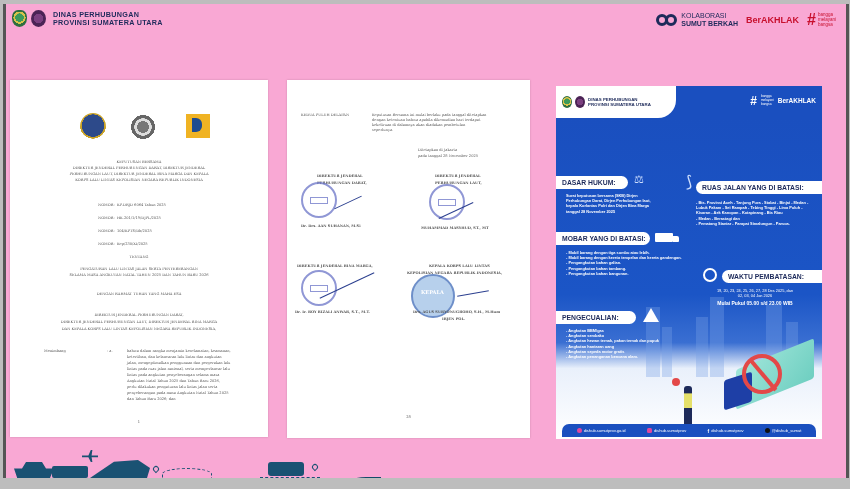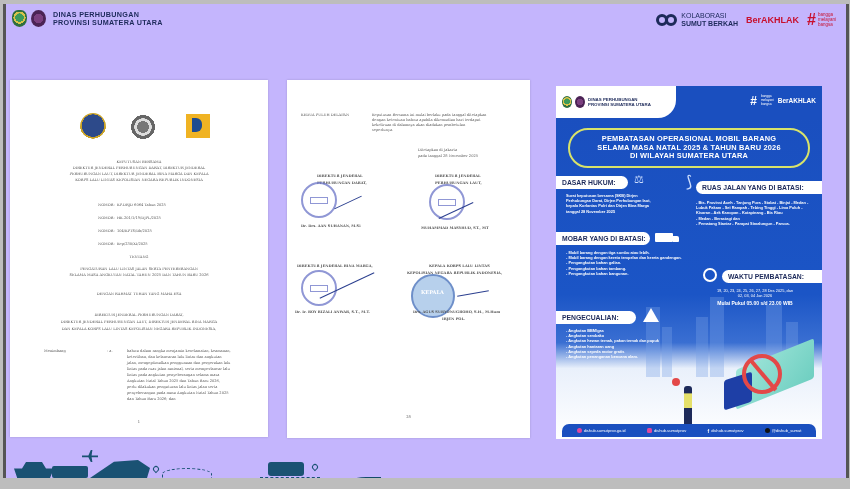--- a/index.html
+++ b/index.html
@@ -1,18 +1,18 @@
 <!DOCTYPE html>
 <html><head>
 <meta charset="utf-8">
 <style>
   * { box-sizing: border-box; margin: 0; padding: 0; }
   html, body { width: 850px; height: 489px; overflow: hidden; background: #b9b9b9; font-family: "Liberation Sans", sans-serif; }
   .frame { position: absolute; left: 0; top: 0; width: 850px; height: 489px; background: #bdbdbd; }
-  .slide { position: absolute; left: 3px; top: 4px; width: 846px; height: 474px; background: #c4b5fd; border-left: 3px solid #555; border-right: 3px solid #555; overflow: hidden; }
+  .slide { position: absolute; left: 3px; top: 4px; width: 846px; height: 474px; background: #f9a8d4; border-left: 3px solid #555; border-right: 3px solid #555; overflow: hidden; }
 
   
   .hdr-left { position: absolute; left: 6px; top: 6px; display: flex; align-items: center; gap: 4px; }
   .logo-circle { width: 15px; height: 17px; border-radius: 50%; }
   .logo-sumut { background: radial-gradient(circle at 50% 45%, #3c9a5b 0 35%, #d8c24a 36% 50%, #2e6e3f 51%); border-radius: 40% 40% 50% 50%; }
   .logo-dishub { background: radial-gradient(circle, #7a3f7f 0 40%, #4b2355 41%); }
   .hdr-text { font-size: 7.2px; font-weight: 700; color: #1d2a5a; line-height: 8px; letter-spacing: 0.3px; margin-left: 3px; }
 
   .hdr-right { position: absolute; right: 10px; top: 8px; display: flex; align-items: center; gap: 8px; }
   .kolab { display: flex; align-items: center; gap: 3px; }
@@ -230,25 +230,20 @@
         <div class="bt">
           <div>bangga</div>
           <div>melayani</div>
           <div>bangsa</div>
         </div>
         <div class="ba">BerAKHLAK</div>
       </div>
     </div>
 
     <div class="p-body">
-      <div class="p-title">
-        <span>PEMBATASAN OPERASIONAL MOBIL BARANG</span>
-        <span>SELAMA MASA NATAL 2025 &amp; TAHUN BARU 2026</span>
-        <span>DI WILAYAH SUMATERA UTARA</span>
-      </div>
 
       <div class="city" style="left:90px;width:14px;height:70px;"></div>
       <div class="city" style="left:106px;width:10px;height:50px;"></div>
       <div class="city" style="left:140px;width:12px;height:60px;"></div>
       <div class="city" style="left:154px;width:14px;height:80px;"></div>
       <div class="city" style="left:210px;width:16px;height:72px;"></div>
       <div class="city" style="left:230px;width:12px;height:55px;"></div>
 
       <div class="tag" style="left:0;top:58px;width:72px;">
             <span>DASAR HUKUM:</span>

